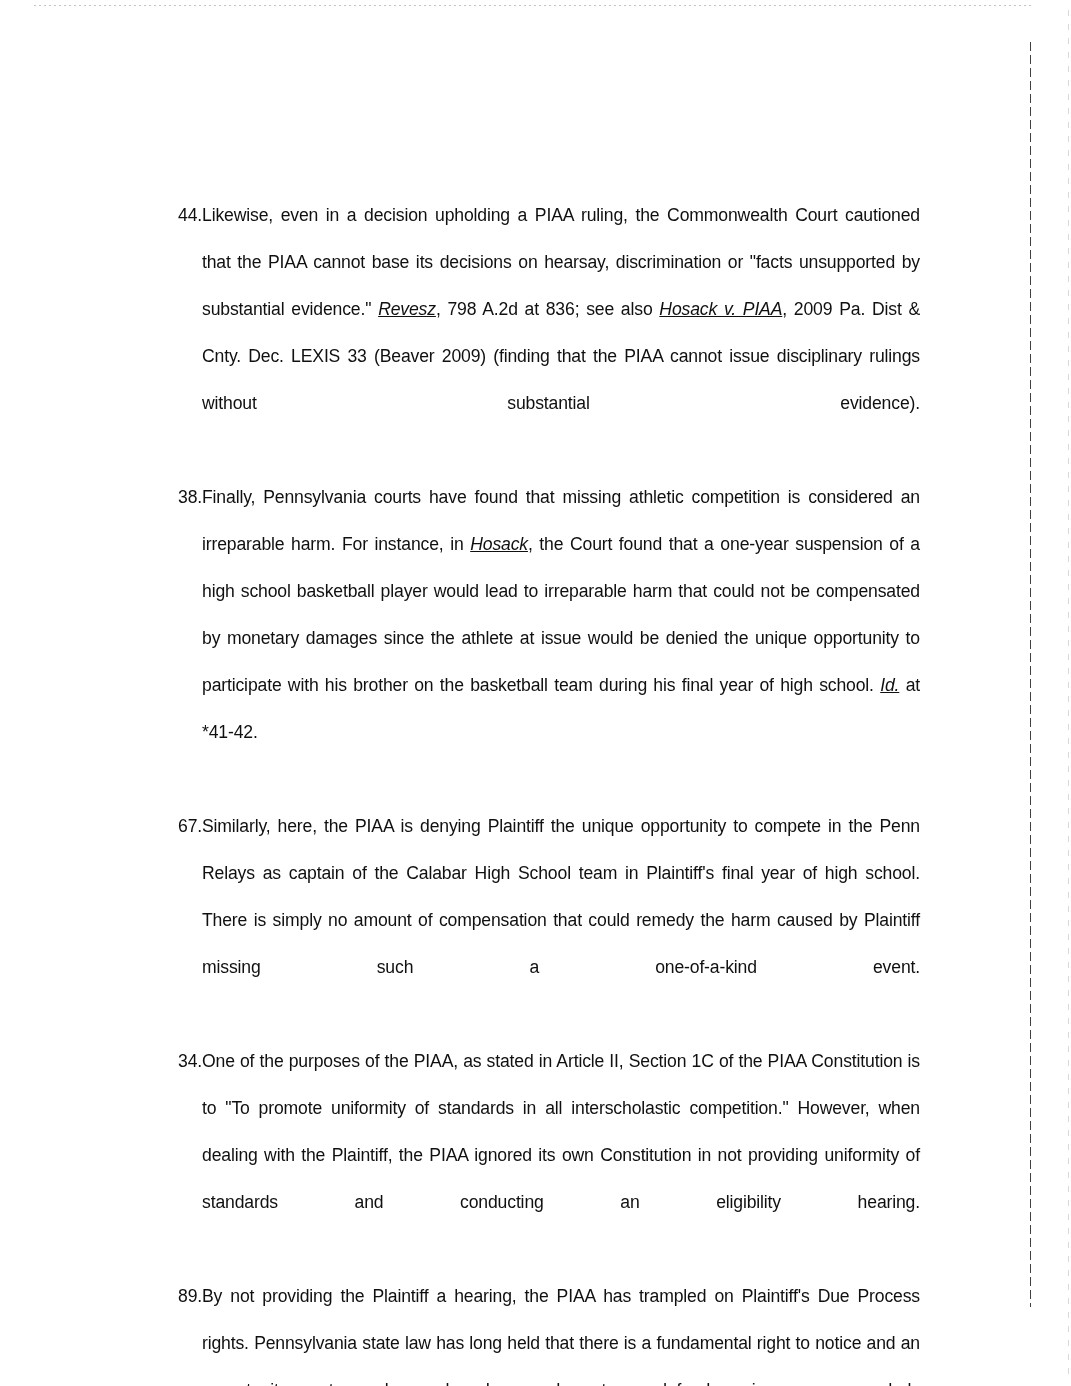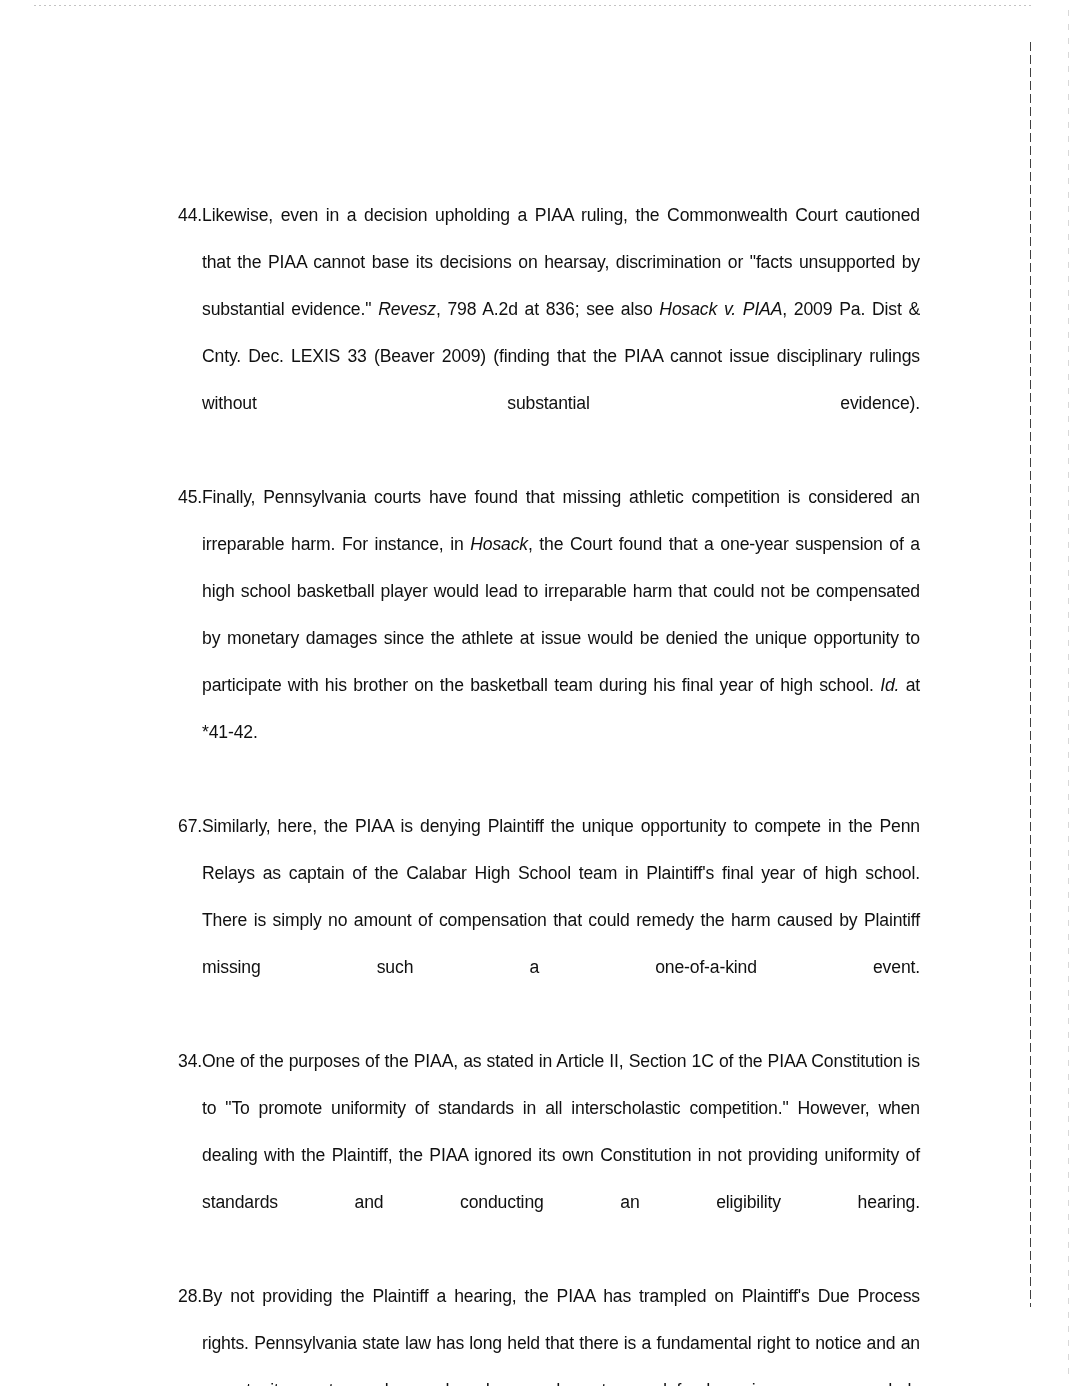--- a/index.html
+++ b/index.html
@@ -102,20 +102,21 @@
     hyphens: none;
   }
   .paragraph-text:after {
     content: "";
     display: inline-block;
     width: 100%;
   }
 
   .paragraph-text i {
     font-style: italic;
+    text-decoration: underline;
   }
 
   
   #paragraph-list {
     text-rendering: optimizeLegibility;
     -webkit-font-smoothing: antialiased;
     filter: contrast(1.06) brightness(0.99);
   }
 </style>
 </head>
@@ -126,30 +127,30 @@
   <div id="scan-top-edge"></div>
   <div id="scan-right-rule"></div>
   <div id="scan-right-rule-faint"></div>
 
   <div id="paragraph-list">
       <div class="numbered-paragraph">
         <div class="paragraph-number">44.</div>
         <div class="paragraph-text"><span>Likewise, even in a decision upholding a PIAA ruling, the Commonwealth Court cautioned that the PIAA cannot base its decisions on hearsay, discrimination or "facts unsupported by substantial evidence." </span><i>Revesz</i><span>, 798 A.2d at 836; see also </span><i>Hosack v. PIAA</i><span>, 2009 Pa. Dist &amp; Cnty. Dec. LEXIS 33 (Beaver 2009) (finding that the PIAA cannot issue disciplinary rulings without substantial evidence).</span></div>
       </div>
       <div class="numbered-paragraph">
-        <div class="paragraph-number">45.</div>
+        <div class="paragraph-number">38.</div>
         <div class="paragraph-text"><span>Finally, Pennsylvania courts have found that missing athletic competition is considered an irreparable harm. For instance, in </span><i>Hosack</i><span>, the Court found that a one-year suspension of a high school basketball player would lead to irreparable harm that could not be compensated by monetary damages since the athlete at issue would be denied the unique opportunity to participate with his brother on the basketball team during his final year of high school. </span><i>Id.</i><span> at *41-42.</span></div>
       </div>
       <div class="numbered-paragraph">
         <div class="paragraph-number">67.</div>
         <div class="paragraph-text"><span>Similarly, here, the PIAA is denying Plaintiff the unique opportunity to compete in the Penn Relays as captain of the Calabar High School team in Plaintiff's final year of high school. There is simply no amount of compensation that could remedy the harm caused by Plaintiff missing such a one-of-a-kind event.</span></div>
       </div>
       <div class="numbered-paragraph">
         <div class="paragraph-number">34.</div>
         <div class="paragraph-text"><span>One of the purposes of the PIAA, as stated in Article II, Section 1C of the PIAA Constitution is to "To promote uniformity of standards in all interscholastic competition." However, when dealing with the Plaintiff, the PIAA ignored its own Constitution in not providing uniformity of standards and conducting an eligibility hearing.</span></div>
       </div>
       <div class="numbered-paragraph">
-        <div class="paragraph-number">28.</div>
+        <div class="paragraph-number">89.</div>
         <div class="paragraph-text"><span>By not providing the Plaintiff a hearing, the PIAA has trampled on Plaintiff's Due Process rights. Pennsylvania state law has long held that there is a fundamental right to notice and an opportunity to be heard and to defend in an orderly</span></div>
       </div>
     </div>
 
 </div>
 
 </body></html>

